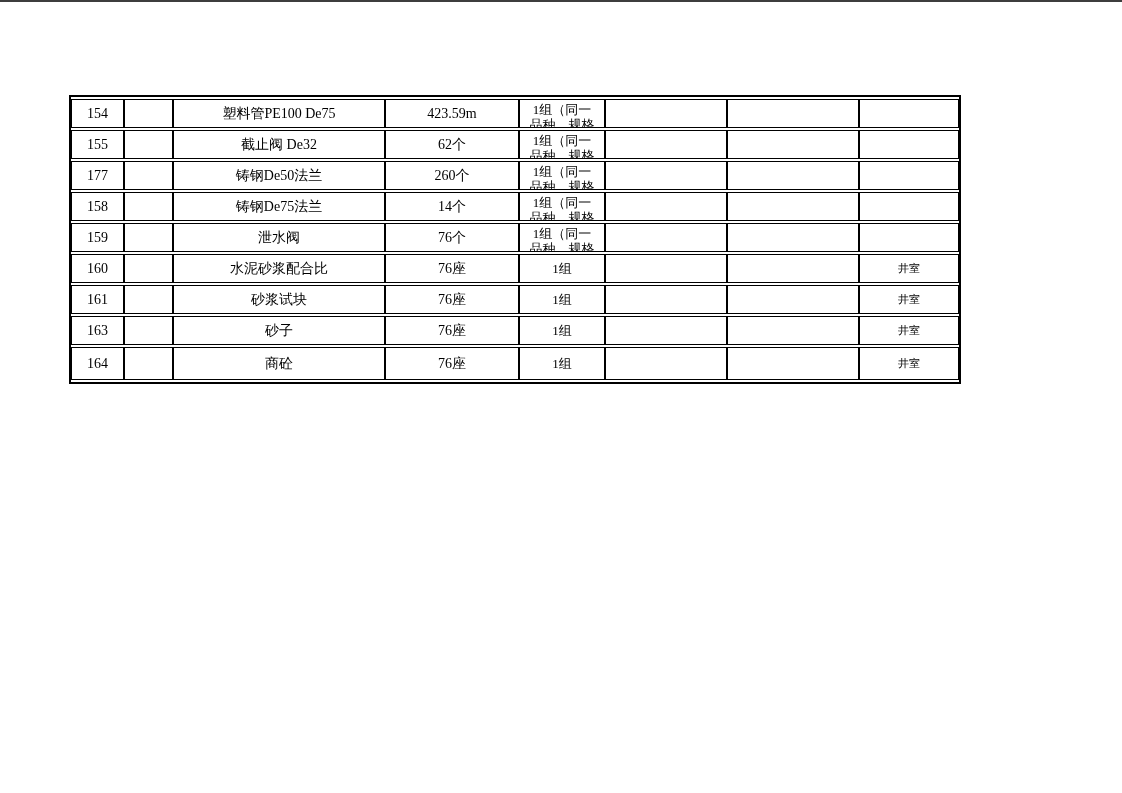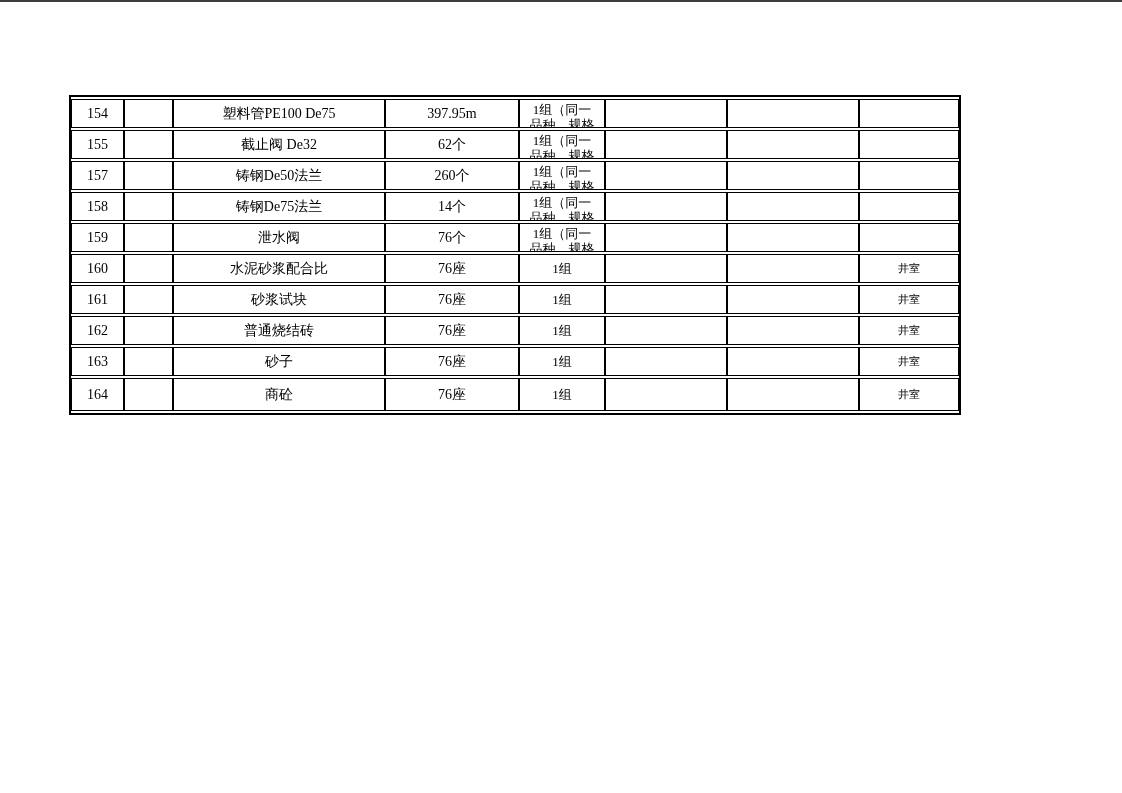--- a/index.html
+++ b/index.html
@@ -78,21 +78,21 @@
       <col style="width:86px">
       <col style="width:122px">
       <col style="width:132px">
       <col style="width:100px">
     </colgroup>
     <tbody id="tbody">
         <tr>
     <td class="c-no">154</td>
     <td class="c-blank"></td>
     <td class="c-name">塑料管PE100 De75</td>
-    <td class="c-qty">397.95m</td>
+    <td class="c-qty">423.59m</td>
     <td class="c-group">
       <div class="group-inner clipped">1组（同一
 品种，规格</div>
     </td>
     <td class="c-blank"></td>
     <td class="c-blank"></td>
     <td class="c-loc"></td>
   </tr>
         <tr>
     <td class="c-no">155</td>
@@ -101,21 +101,21 @@
     <td class="c-qty">62个</td>
     <td class="c-group">
       <div class="group-inner clipped">1组（同一
 品种，规格</div>
     </td>
     <td class="c-blank"></td>
     <td class="c-blank"></td>
     <td class="c-loc"></td>
   </tr>
         <tr>
-    <td class="c-no">157</td>
+    <td class="c-no">177</td>
     <td class="c-blank"></td>
     <td class="c-name">铸钢De50法兰</td>
     <td class="c-qty">260个</td>
     <td class="c-group">
       <div class="group-inner clipped">1组（同一
 品种，规格</div>
     </td>
     <td class="c-blank"></td>
     <td class="c-blank"></td>
     <td class="c-loc"></td>
@@ -155,32 +155,20 @@
       <div class="group-inner">1组</div>
     </td>
     <td class="c-blank"></td>
     <td class="c-blank"></td>
     <td class="c-loc">井室</td>
   </tr>
         <tr>
     <td class="c-no">161</td>
     <td class="c-blank"></td>
     <td class="c-name">砂浆试块</td>
-    <td class="c-qty">76座</td>
-    <td class="c-group">
-      <div class="group-inner">1组</div>
-    </td>
-    <td class="c-blank"></td>
-    <td class="c-blank"></td>
-    <td class="c-loc">井室</td>
-  </tr>
-        <tr>
-    <td class="c-no">162</td>
-    <td class="c-blank"></td>
-    <td class="c-name">普通烧结砖</td>
     <td class="c-qty">76座</td>
     <td class="c-group">
       <div class="group-inner">1组</div>
     </td>
     <td class="c-blank"></td>
     <td class="c-blank"></td>
     <td class="c-loc">井室</td>
   </tr>
         <tr>
     <td class="c-no">163</td>

